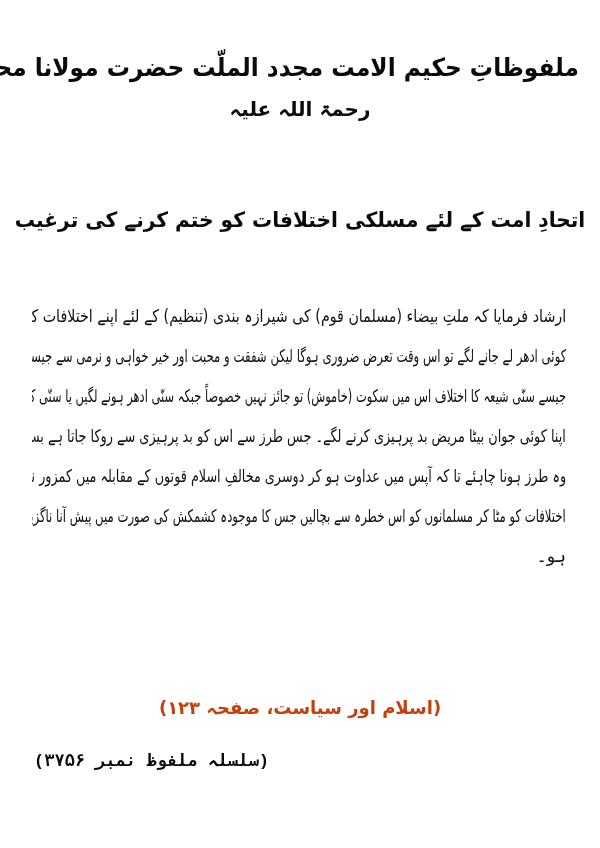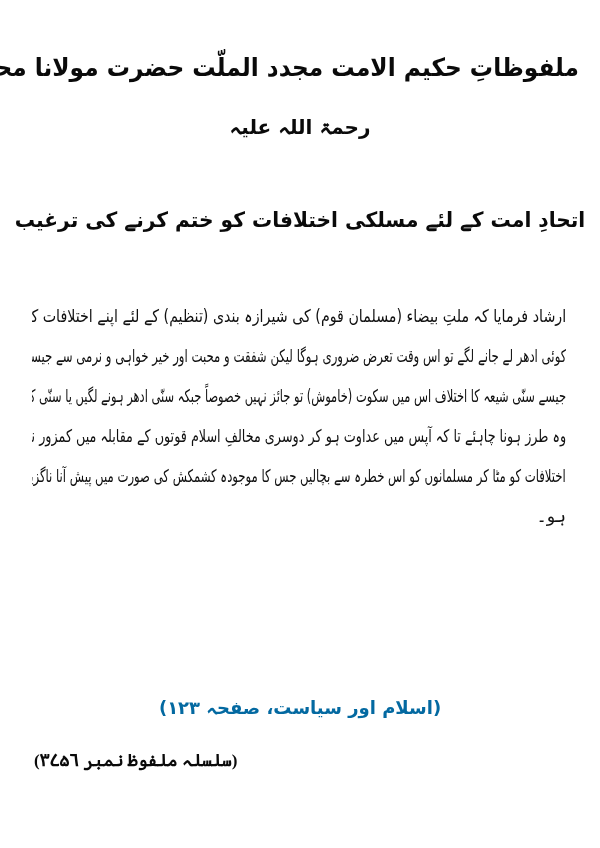--- a/index.html
+++ b/index.html
@@ -36,21 +36,21 @@
     font-weight: 700;
     font-size: 25px;
     line-height: 1.6;
     color: #0a0a0a;
     letter-spacing: -0.5px;
     white-space: nowrap;
     transform: scaleX(0.93);
   }
   .doc-title .title-line2 {
     display: block;
-    margin-top: 24px;
+    margin-top: 6px;
     font-family: "DejaVu Sans", "Liberation Sans", sans-serif;
     font-weight: 700;
     font-size: 20px;
     line-height: 1.5;
     color: #0a0a0a;
   }
 
   
   .section-heading {
     position: absolute;
@@ -101,30 +101,30 @@
   .citation {
     position: absolute;
     top: 697px;
     right: 0;
     left: 0;
     text-align: center;
     direction: rtl;
     font-family: "DejaVu Sans", "Liberation Sans", sans-serif;
     font-weight: 700;
     font-size: 18px;
-    color: #0369a1;
+    color: #c2410c;
   }
 
   
   .footer-serial {
     position: absolute;
     top: 750px;
     left: 34px;
     direction: rtl;
-    font-family: Liberation Serif, serif;
+    font-family: Liberation Mono, monospace;
     font-weight: 700;
     font-size: 17px;
     color: #0a0a0a;
   }
 </style>
 </head>
 <body>
 
 <div class="page">
 
@@ -139,20 +139,23 @@
     <div class="body-line">
       <span style="transform-origin: right center; transform: scaleX(0.813814);">ارشاد فرمایا کہ ملتِ بیضاء (مسلمان قوم) کی شیرازہ بندی (تنظیم) کے لئے اپنے اختلافات کو</span>
     </div>
     <div class="body-line">
       <span style="transform-origin: right center; transform: scaleX(0.669963);">کوئی ادھر لے جانے لگے تو اس وقت تعرض ضروری ہوگا لیکن شفقت و محبت اور خیر خواہی و نرمی سے جیسے</span>
     </div>
     <div class="body-line">
       <span style="transform-origin: right center; transform: scaleX(0.6538);">جیسے سنّی شیعہ کا اختلاف اس میں سکوت (خاموش) تو جائز نہیں خصوصاً جبکہ سنّی ادھر ہونے لگیں یا سنّی کو</span>
     </div>
     <div class="body-line">
+      <span style="transform-origin: right center; transform: scaleX(0.733424);">اپنا کوئی جوان بیٹا مریض بد پرہیزی کرنے لگے۔ جس طرز سے اس کو بد پرہیزی سے روکا جاتا ہے بس</span>
+    </div>
+    <div class="body-line">
       <span style="transform-origin: right center; transform: scaleX(0.729475);">وہ طرز ہونا چاہئے تا کہ آپس میں عداوت ہو کر دوسری مخالفِ اسلام قوتوں کے مقابلہ میں کمزور نہ</span>
     </div>
     <div class="body-line">
       <span style="transform-origin: right center; transform: scaleX(0.665848);">اختلافات کو مٹا کر مسلمانوں کو اس خطرہ سے بچالیں جس کا موجودہ کشمکش کی صورت میں پیش آنا ناگزیر</span>
     </div>
     <div class="body-line short">
       <span>ہو۔</span>
     </div>
   </div>
 

